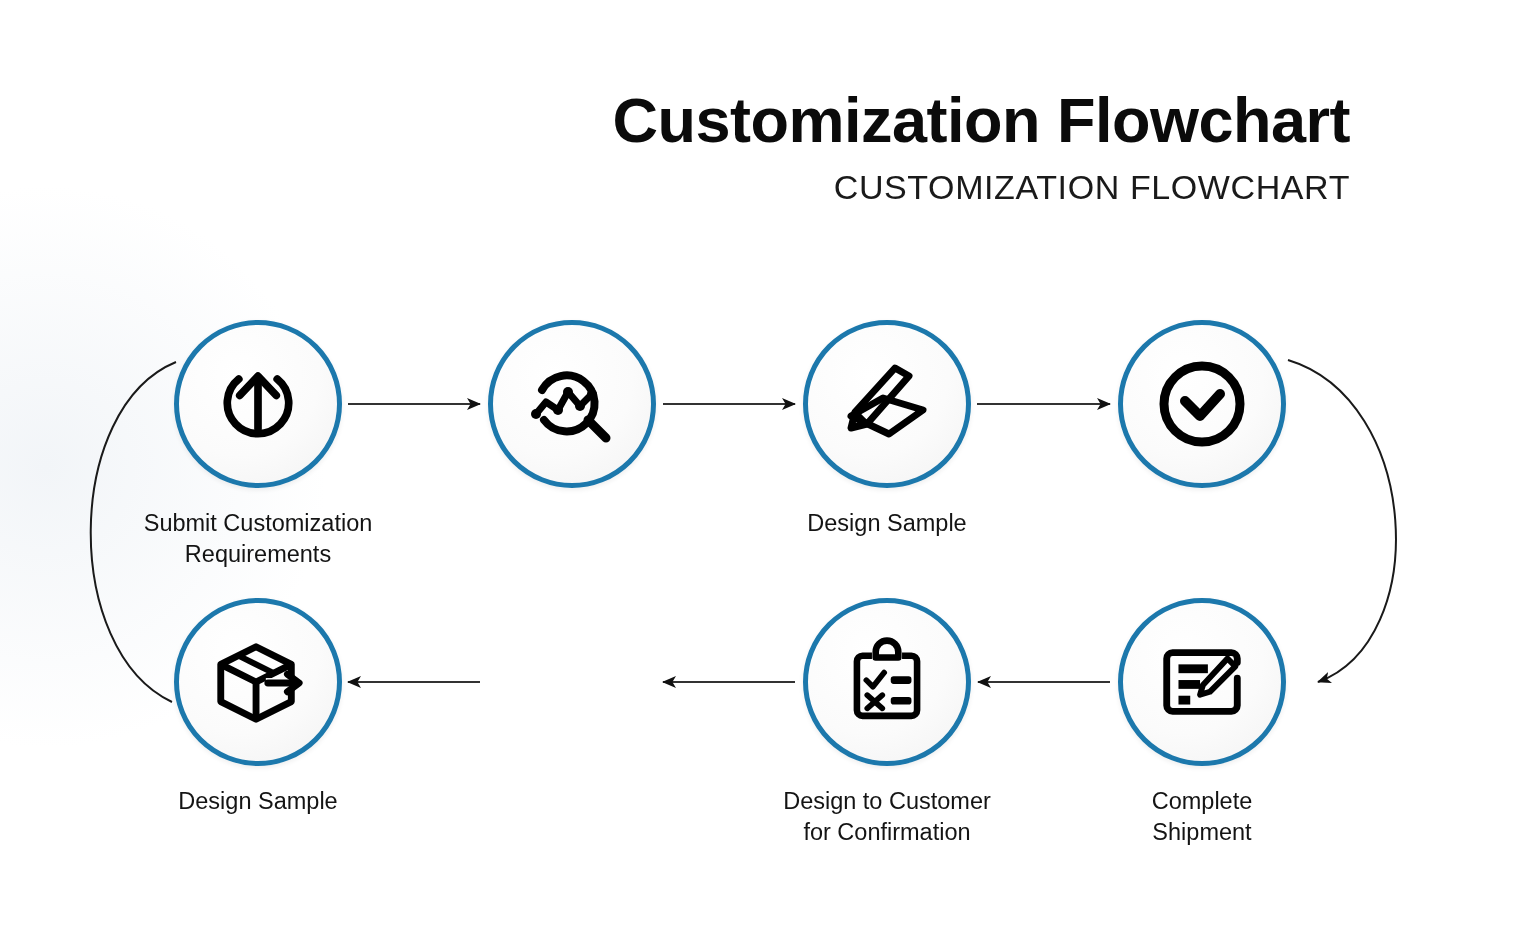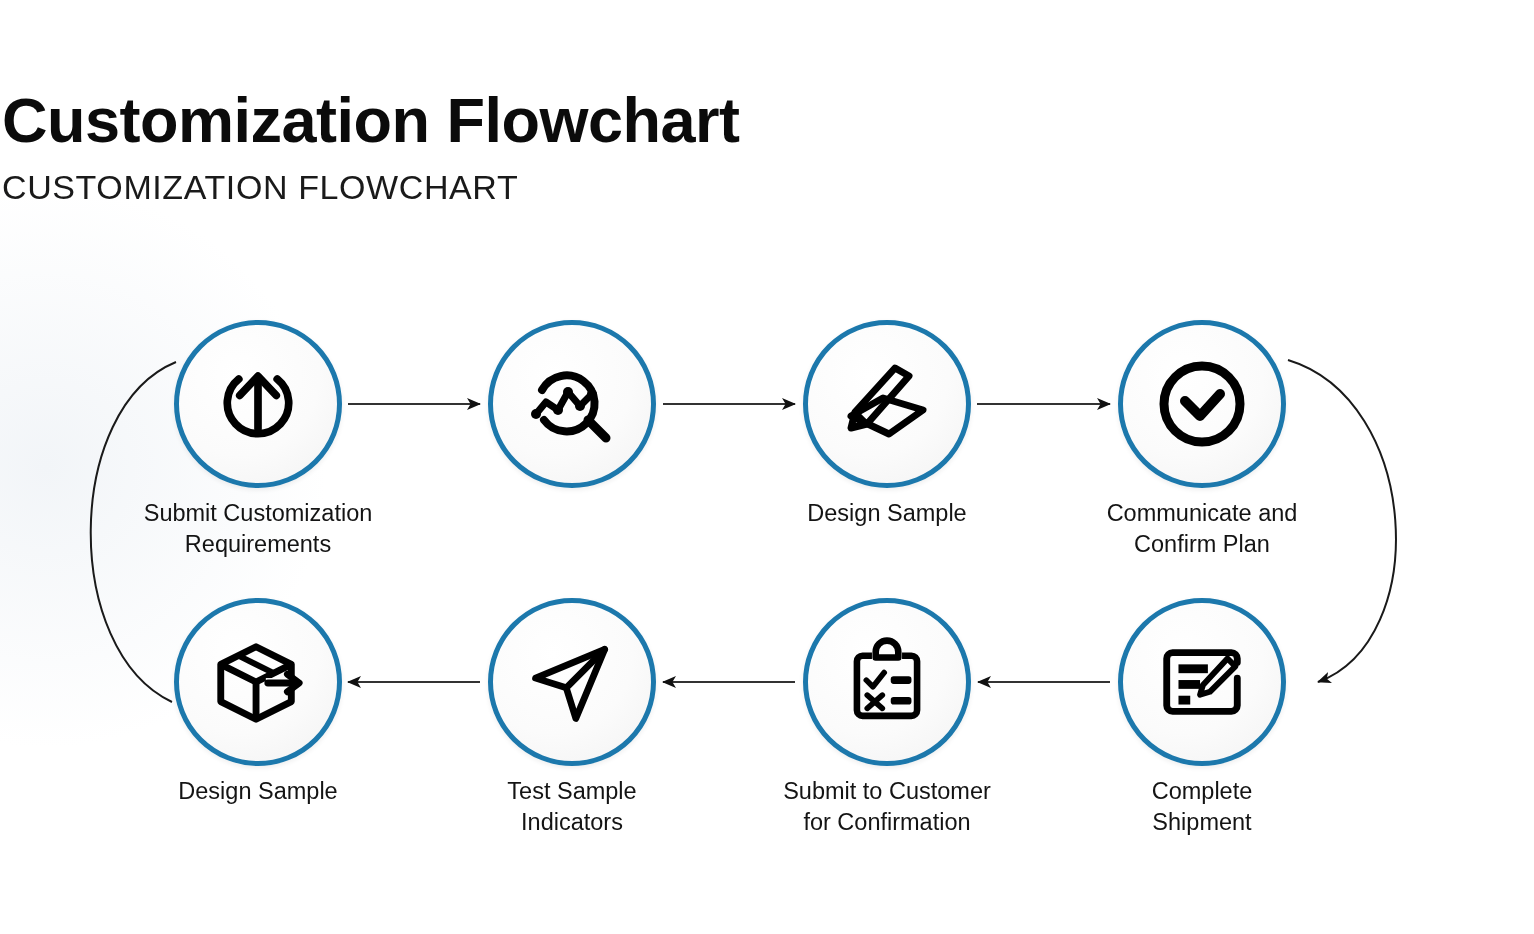--- a/index.html
+++ b/index.html
@@ -19,24 +19,24 @@
     left: 0; top: 0;
     width: 1534px;
     height: 934px;
     background:
       radial-gradient(circle at 3% 50%, #f2f5f8 0%, #ffffff 18%),
       linear-gradient(180deg, #ffffff 0%, #fdfdfd 100%);
   }
   
   #header {
     position: absolute;
-    left: 2px;
+    left: 8px;
     top: 88px;
     width: 1342px;
-    text-align: left;
+    text-align: right;
   }
   #title {
     font-size: 63px;
     font-weight: 700;
     color: #0b0b0b;
     letter-spacing: -0.5px;
     line-height: 1.04;
     margin: 0;
     font-family: "Liberation Sans", sans-serif;
   }
@@ -77,21 +77,21 @@
     box-sizing: border-box;
     display: flex;
     align-items: center;
     justify-content: center;
     box-shadow: 0 2px 5px rgba(0,0,0,0.07);
   }
   .circle svg {
     display: block;
   }
   .node-label {
-    margin-top: 10px;
+    margin-top: 20px;
     font-size: 23.5px;
     color: #141414;
     line-height: 1.33;
     font-family: "Liberation Sans", sans-serif;
     white-space: pre-line;
     font-weight: 400;
   }
 </style>
 </head>
 <body>
@@ -172,22 +172,20 @@
 
   <div class="node" style="left:1077px; top:320px;">
     <div class="circle-wrap">
       <div class="circle">
         <svg width="100" height="100" viewBox="0 0 100 100">
           <circle cx="50" cy="50" r="38" fill="none" stroke="#000" stroke-width="9"></circle>
           <path d="M33 47 L48 62 L68 40" fill="none" stroke="#000" stroke-width="10" stroke-linecap="round" stroke-linejoin="round"></path>
         </svg>
       </div>
     </div>
-    <div class="node-label">Communicate and
-Confirm Plan</div>
   </div>
 
   <div class="node" style="left:1077px; top:598px;">
     <div class="circle-wrap">
       <div class="circle">
         <svg width="98" height="98" viewBox="0 0 100 100">
           <path d="M86 46 L86 74 A6 6 0 0 1 80 80 L20 80 A6 6 0 0 1 14 74
                    L14 26 A6 6 0 0 1 20 20 L80 20 A6 6 0 0 1 86 26 L86 30" fill="none" stroke="#000" stroke-width="7" stroke-linecap="round"></path>
           <rect x="26" y="32" width="30" height="9" fill="#000"></rect>
           <rect x="26" y="48" width="22" height="9" fill="#000"></rect>
@@ -207,36 +205,24 @@
           <path d="M34 22 L24 22 A6 6 0 0 0 18 28 L18 80 A6 6 0 0 0 24 86
                    L76 86 A6 6 0 0 0 82 80 L82 28 A6 6 0 0 0 76 22 L66 22" fill="none" stroke="#000" stroke-width="7" stroke-linejoin="round"></path>
           <path d="M38 24 L38 18 A12 12 0 0 1 62 18 L62 24 Z" fill="none" stroke="#000" stroke-width="7" stroke-linejoin="round"></path>
           <path d="M28 48 L35 55 L47 40" fill="none" stroke="#000" stroke-width="6" stroke-linecap="round" stroke-linejoin="round"></path>
           <rect x="54" y="44" width="22" height="8" rx="3" fill="#000"></rect>
           <path d="M29 64 L45 78 M45 64 L29 78" stroke="#000" stroke-width="6" stroke-linecap="round"></path>
           <rect x="54" y="66" width="22" height="8" rx="3" fill="#000"></rect>
         </svg>
       </div>
     </div>
-    <div class="node-label">Submit to Customer
+    <div class="node-label">Design to Customer
 for Confirmation</div>
   </div>
 
-  <div class="node" style="left:447px; top:598px;">
-    <div class="circle-wrap">
-      <div class="circle">
-        <svg width="96" height="96" viewBox="0 0 100 100">
-          <path d="M12 46 L84 16 L54 88 L44 56 Z" fill="none" stroke="#000" stroke-width="7" stroke-linejoin="round"></path>
-          <line x1="44" y1="56" x2="84" y2="16" stroke="#000" stroke-width="7" stroke-linecap="round"></line>
-        </svg>
-      </div>
-    </div>
-    <div class="node-label">Test Sample
-Indicators</div>
-  </div>
 
   <div class="node" style="left:133px; top:598px;">
     <div class="circle-wrap">
       <div class="circle">
         <svg width="98" height="98" viewBox="0 0 100 100">
           <path d="M12 32 L48 14 L84 32 L84 70 L48 88 L12 70 Z" fill="none" stroke="#000" stroke-width="7" stroke-linejoin="round"></path>
           <path d="M12 32 L48 50 L84 32" fill="none" stroke="#000" stroke-width="7" stroke-linejoin="round"></path>
           <line x1="48" y1="50" x2="48" y2="88" stroke="#000" stroke-width="7"></line>
           <line x1="30" y1="23" x2="66" y2="41" stroke="#000" stroke-width="6"></line>
           <g>

